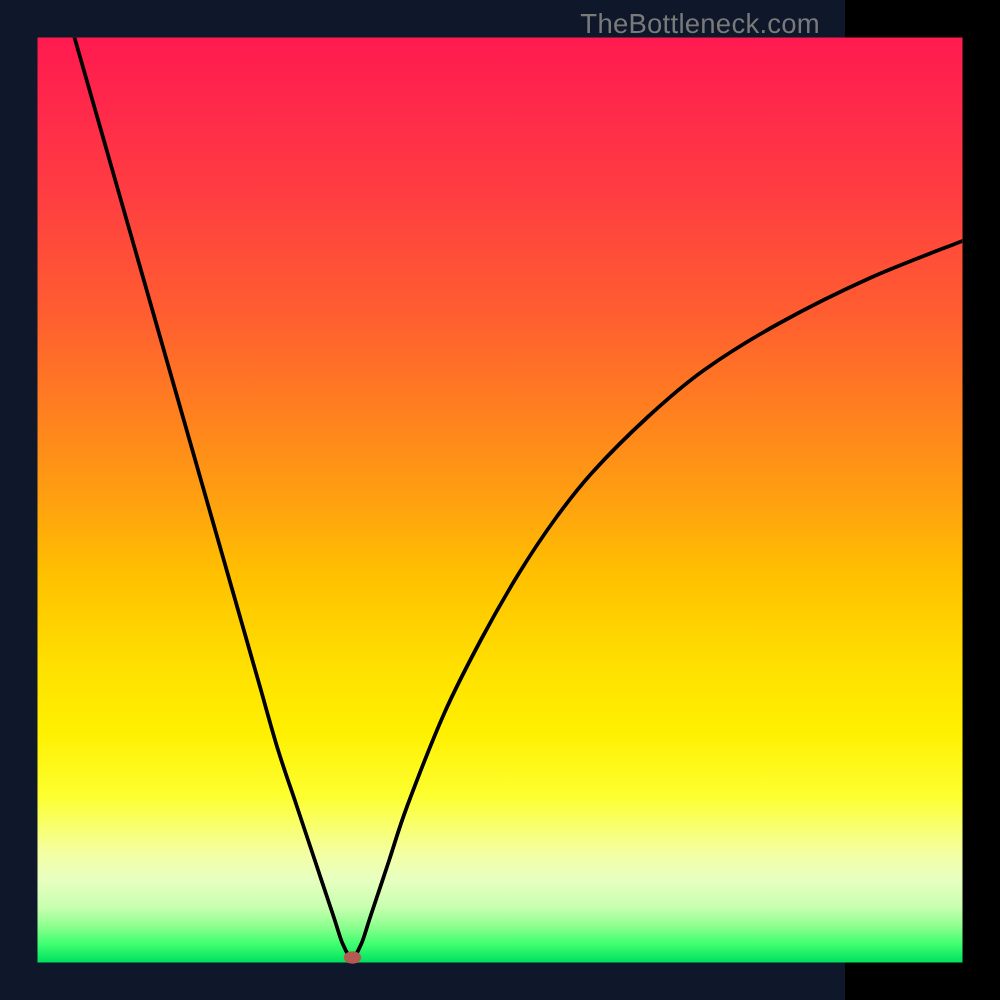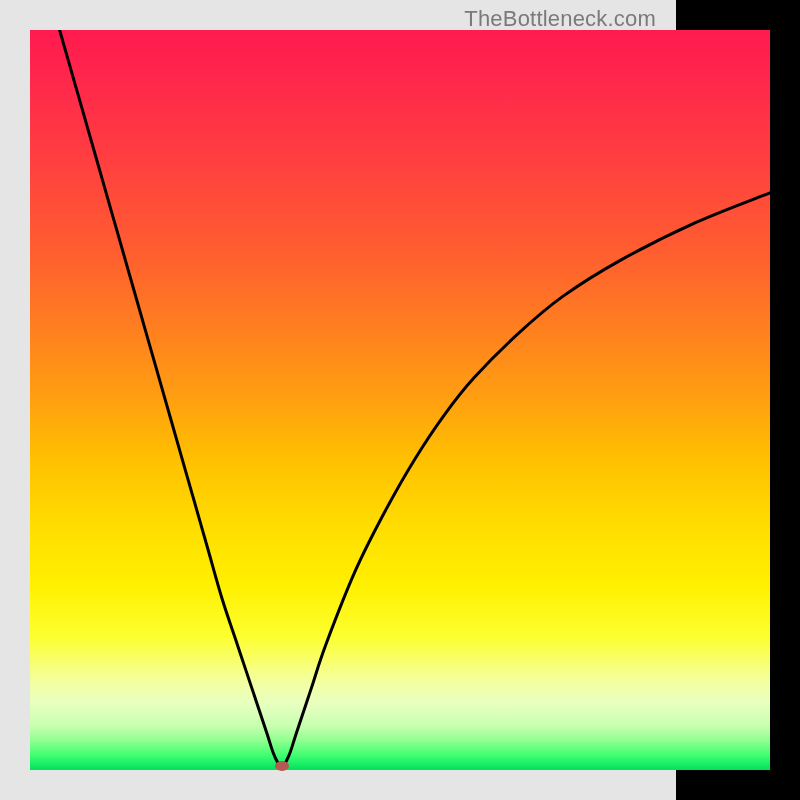--- a/index.html
+++ b/index.html
@@ -1,20 +1,20 @@
 <!DOCTYPE html>
 <html><head>
 <meta charset="utf-8">
 <style>
   * { margin: 0; padding: 0; box-sizing: border-box; }
   html, body { width: 800px; height: 800px; overflow: hidden; background: #000; }
   .frame {
     width: 676px;
     height: 800px;
-    background: #e5e5e5;
+    background: #0f172a;
     position: relative;
   }
   .plot-area {
     position: absolute;
     left: 30px;
     top: 30px;
     width: 740px;
     height: 740px;
     background: linear-gradient(to bottom,
       #ff1a4f 0%,

